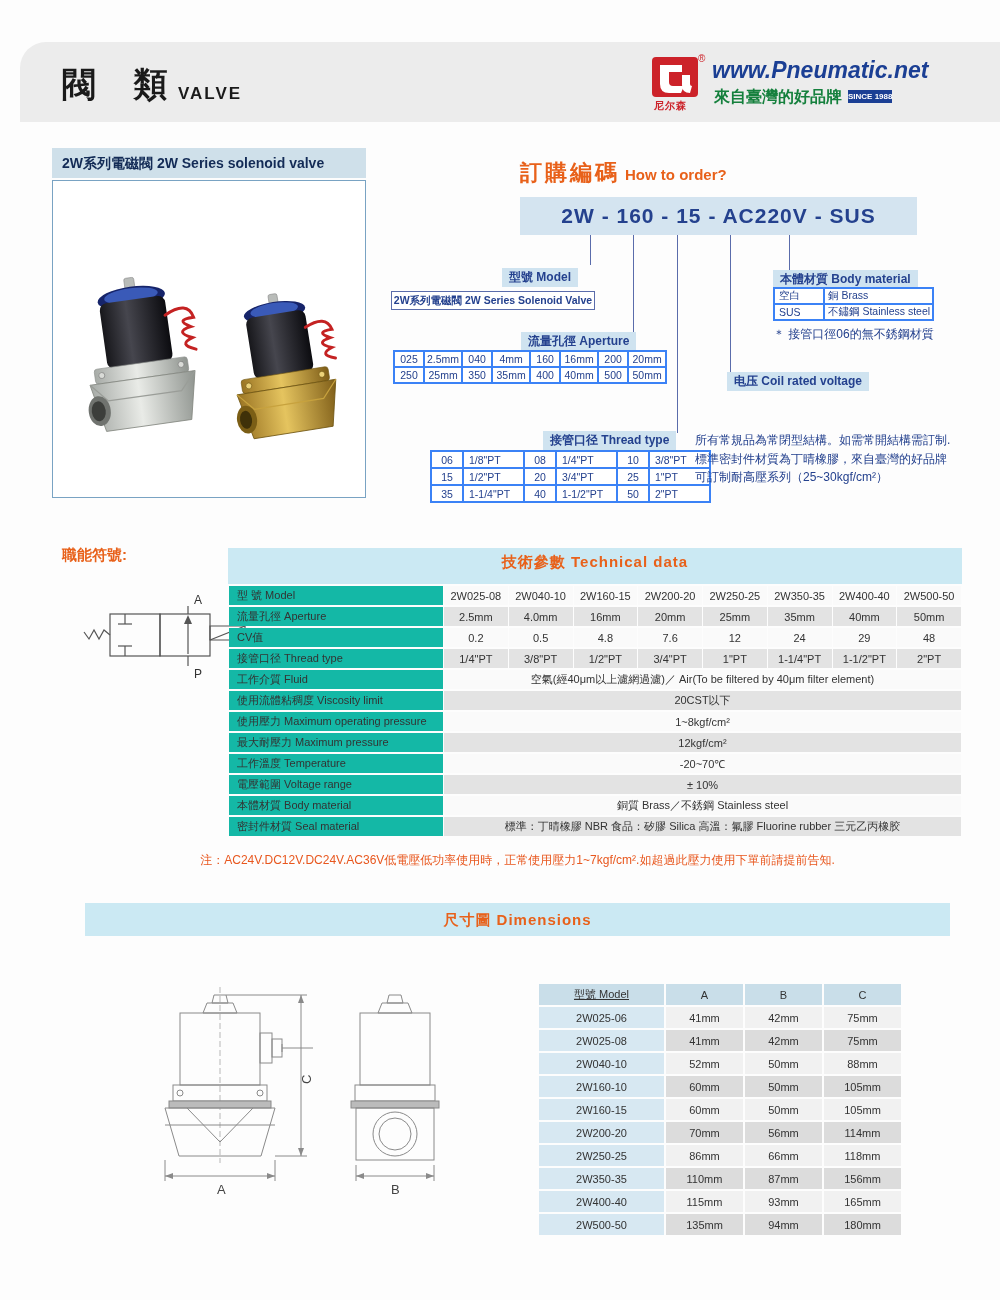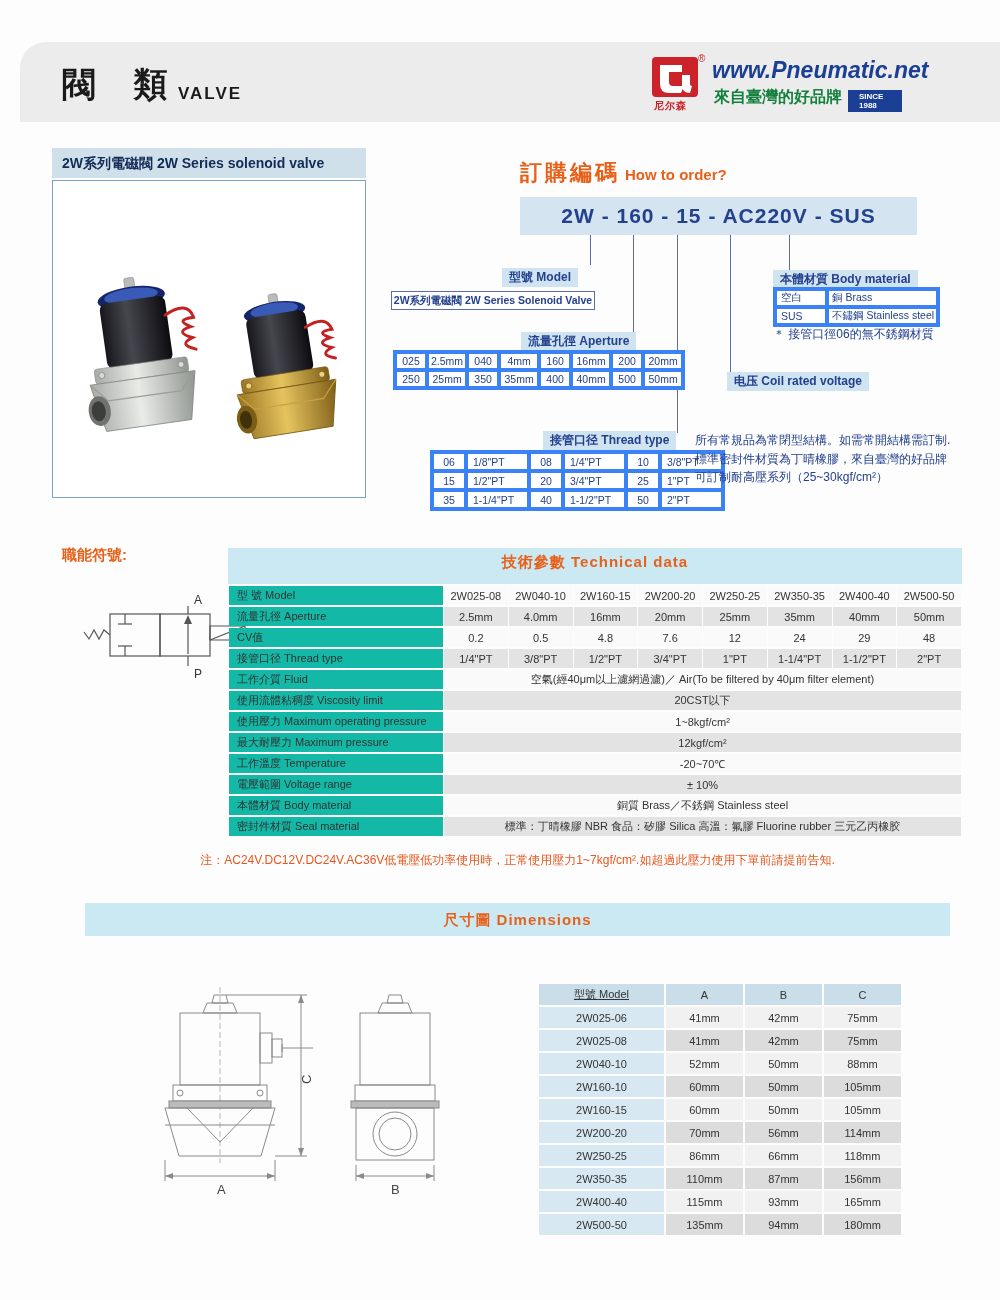--- a/index.html
+++ b/index.html
@@ -9,38 +9,38 @@
   
   .header-band{position:absolute;left:20px;top:42px;right:0;height:80px;background:#ececec;border-top-left-radius:26px;}
   .title-cn{position:absolute;left:62px;top:62px;font-size:34px;font-weight:bold;letter-spacing:14px;color:#1a1a1a;}
   .title-en{position:absolute;left:178px;top:84px;font-size:17px;font-weight:bold;letter-spacing:2px;color:#1a1a1a;}
   .logo{position:absolute;left:652px;top:57px;width:250px;height:58px;}
   .logo-mark{position:absolute;left:0;top:0;width:46px;height:40px;}
   .logo-reg{position:absolute;left:46px;top:-4px;color:#cc2229;font-size:10px;}
   .logo-cn-small{position:absolute;left:2px;top:42px;color:#cc2229;font-size:10px;font-weight:bold;letter-spacing:1px;}
   .logo-site{position:absolute;left:60px;top:0px;color:#1b3f94;font-size:23px;font-weight:bold;font-style:italic;letter-spacing:0px;white-space:nowrap;}
   .logo-tag{position:absolute;left:62px;top:30px;color:#15803d;font-size:16px;font-weight:bold;white-space:nowrap;}
-  .logo-badge{position:absolute;left:196px;top:33px;background:#1b3f94;color:#fff;font-size:8px;font-weight:bold;padding:2px 11px;}
+  .logo-badge{position:absolute;left:196px;top:33px;background:#1b3f94;color:#fff;font-size:8px;font-weight:bold;padding:2px 0;}
 
   
   .prod-title{position:absolute;left:52px;top:148px;width:314px;height:30px;background:#cfe0ea;
               color:#132b56;font-size:14px;font-weight:bold;line-height:30px;padding-left:10px;box-sizing:border-box;white-space:nowrap;}
   .prod-box{position:absolute;left:52px;top:180px;width:314px;height:318px;background:#fff;border:1px solid #79a3c3;box-sizing:border-box;}
 
   
   .order-title-cn{position:absolute;left:520px;top:158px;font-size:22px;font-weight:bold;color:#e8611a;letter-spacing:3px;}
   .order-title-en{position:absolute;left:625px;top:166px;font-size:15px;font-weight:bold;color:#e8611a;}
   .code-box{position:absolute;left:520px;top:197px;width:397px;height:38px;background:#d4e4f0;
             color:#24418e;font-size:21px;font-weight:bold;text-align:center;line-height:38px;letter-spacing:1px;}
   .cline{position:absolute;width:1px;background:#5a6cab;}
   .chip{position:absolute;background:#cfe3f0;color:#24418e;font-size:12px;font-weight:bold;padding:1px 7px;white-space:nowrap;}
   .model-box{position:absolute;left:391px;top:291px;width:202px;height:17px;border:1px solid #5a6cab;background:#fff;
              color:#24418e;font-size:10.5px;font-weight:bold;text-align:center;line-height:17px;white-space:nowrap;}
   .otable{position:absolute;border-collapse:collapse;background:#fff;}
-  .otable td{border:4px solid #3b82f6;color:#24418e;font-size:10.5px;text-align:center;padding:0 2px;white-space:nowrap;}
+  .otable td{border:2px solid #3b82f6;color:#24418e;font-size:10.5px;text-align:center;padding:0 2px;white-space:nowrap;}
   .ap-table{left:393px;top:350px;}
   .ap-table td{height:14px;}
   .ap-table td:nth-child(odd){width:24px;}
   .ap-table td:nth-child(even){width:32px;}
   .th-table{left:430px;top:450px;}
   .th-table td{height:15px;}
   .th-table td:nth-child(odd){width:26px;}
   .th-table td:nth-child(even){width:52px;text-align:left;padding-left:5px;}
   .vo-table{left:727px;top:390px;}
   .vo-table td{height:14px;width:40px;}

